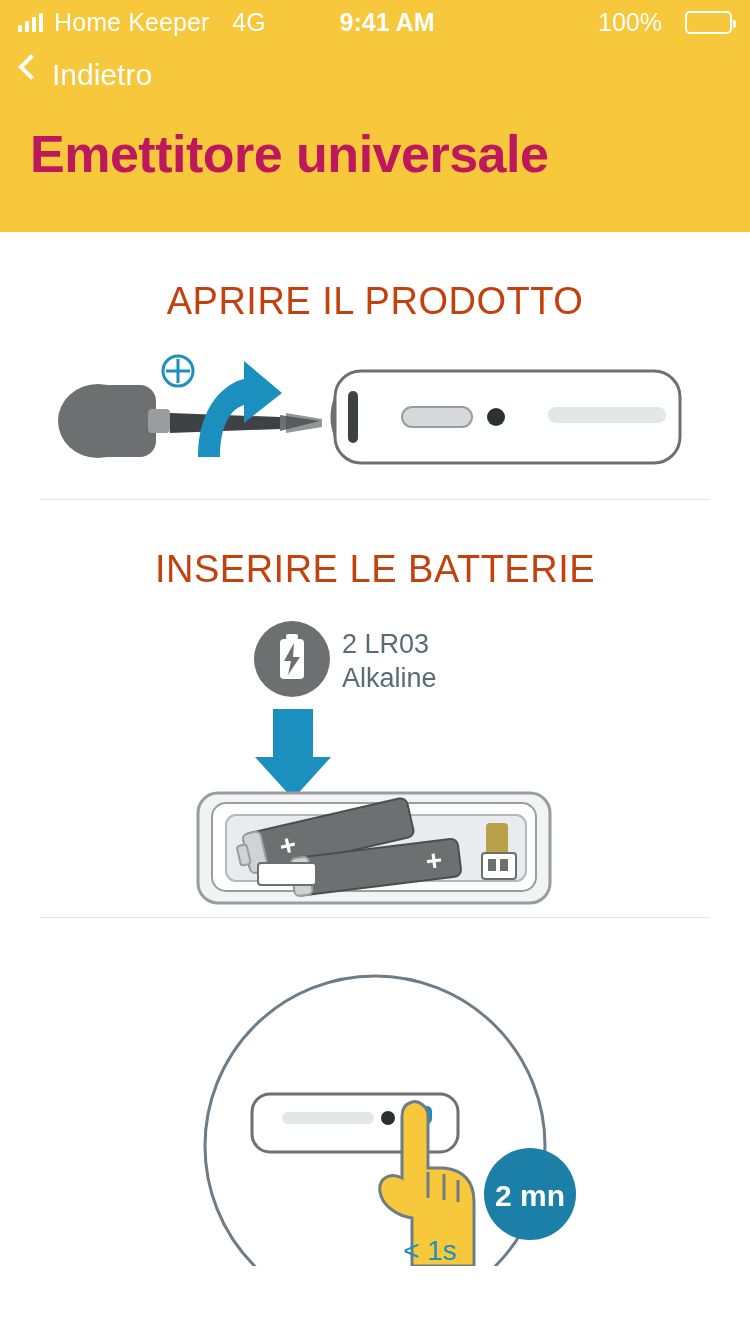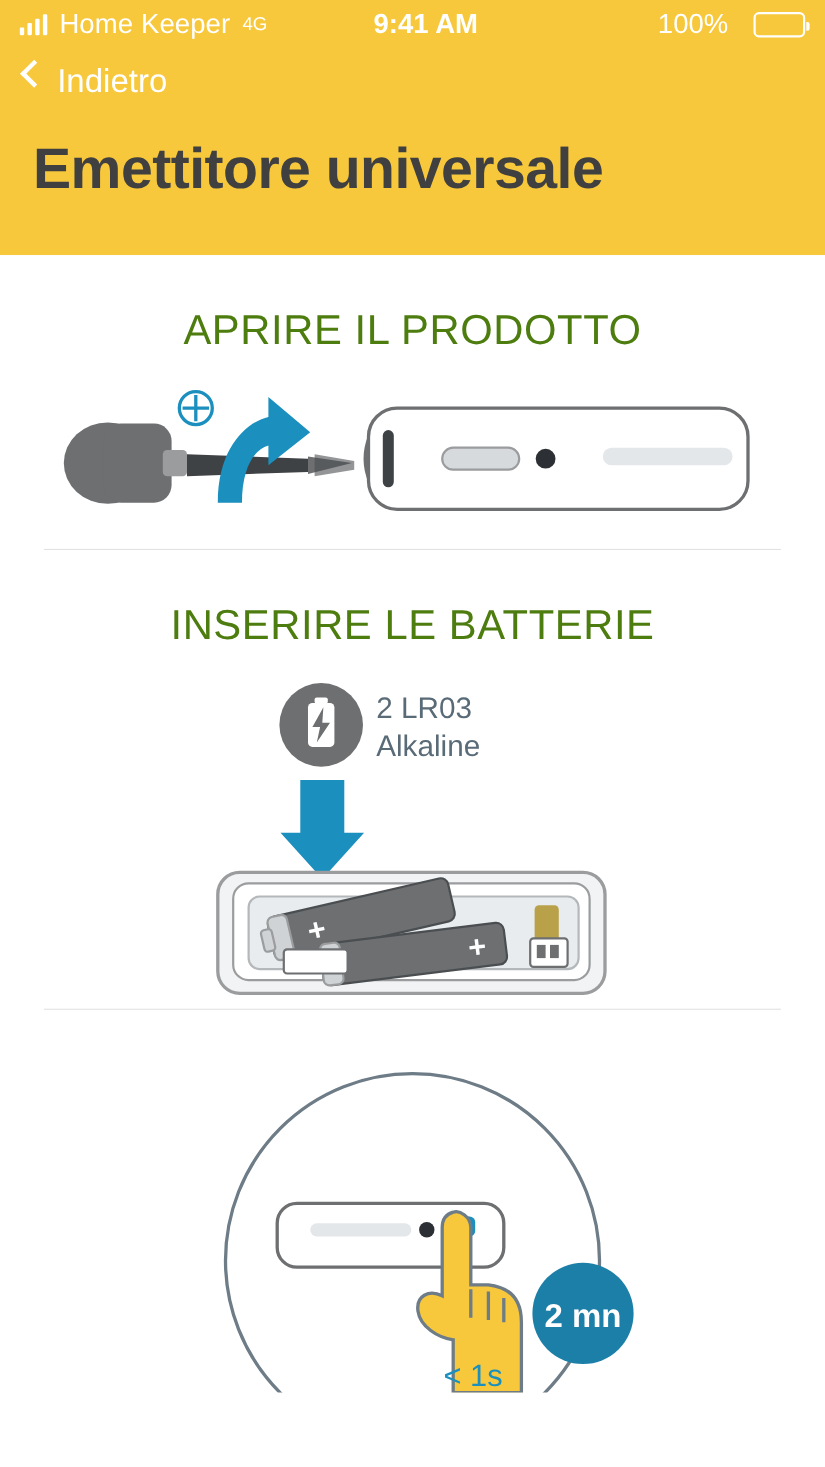--- a/index.html
+++ b/index.html
@@ -48,21 +48,21 @@
     display: block;
     width: 4px;
     background: #ffffff;
     border-radius: 1px;
   }
   .signal-bars i:nth-child(1) { height: 7px; }
   .signal-bars i:nth-child(2) { height: 11px; }
   .signal-bars i:nth-child(3) { height: 15px; }
   .signal-bars i:nth-child(4) { height: 19px; }
   .carrier { font-size: 25px; letter-spacing: 0.1px; }
-  .network { font-size: 17px; margin-left: 0; }
+  .network { font-size: 25px; margin-left: 12px; }
   .sb-center {
     position: absolute;
     left: 0; right: 0;
     text-align: center;
     font-size: 25px;
     font-weight: bold;
     pointer-events: none;
     padding-left: 24px;
   }
   .sb-right {
@@ -117,21 +117,21 @@
     display: inline-block;
     width: 18px;
     height: 18px;
     border-left: 4px solid #ffffff;
     border-bottom: 4px solid #ffffff;
     transform: rotate(45deg);
     margin-left: 6px;
     margin-right: 2px;
   }
   .page-title {
-    color: #404040;
+    color: #be185d;
     font-size: 52px;
     font-weight: bold;
     padding: 18px 30px 0 30px;
     letter-spacing: -0.5px;
   }
 
   
   .content {
     position: absolute;
     top: 232px;
@@ -139,21 +139,21 @@
     right: 0;
     bottom: 0;
     overflow: hidden;
     background: #ffffff;
   }
   .section {
     padding-top: 48px;
   }
   .section-title {
     text-align: center;
-    color: #4d7c0f;
+    color: #c2410c;
     font-size: 38px;
     letter-spacing: 0.5px;
     margin-bottom: 26px;
   }
   .divider {
     height: 1px;
     background: #e2e2e2;
     margin: 0 40px;
   }
   .figure {

